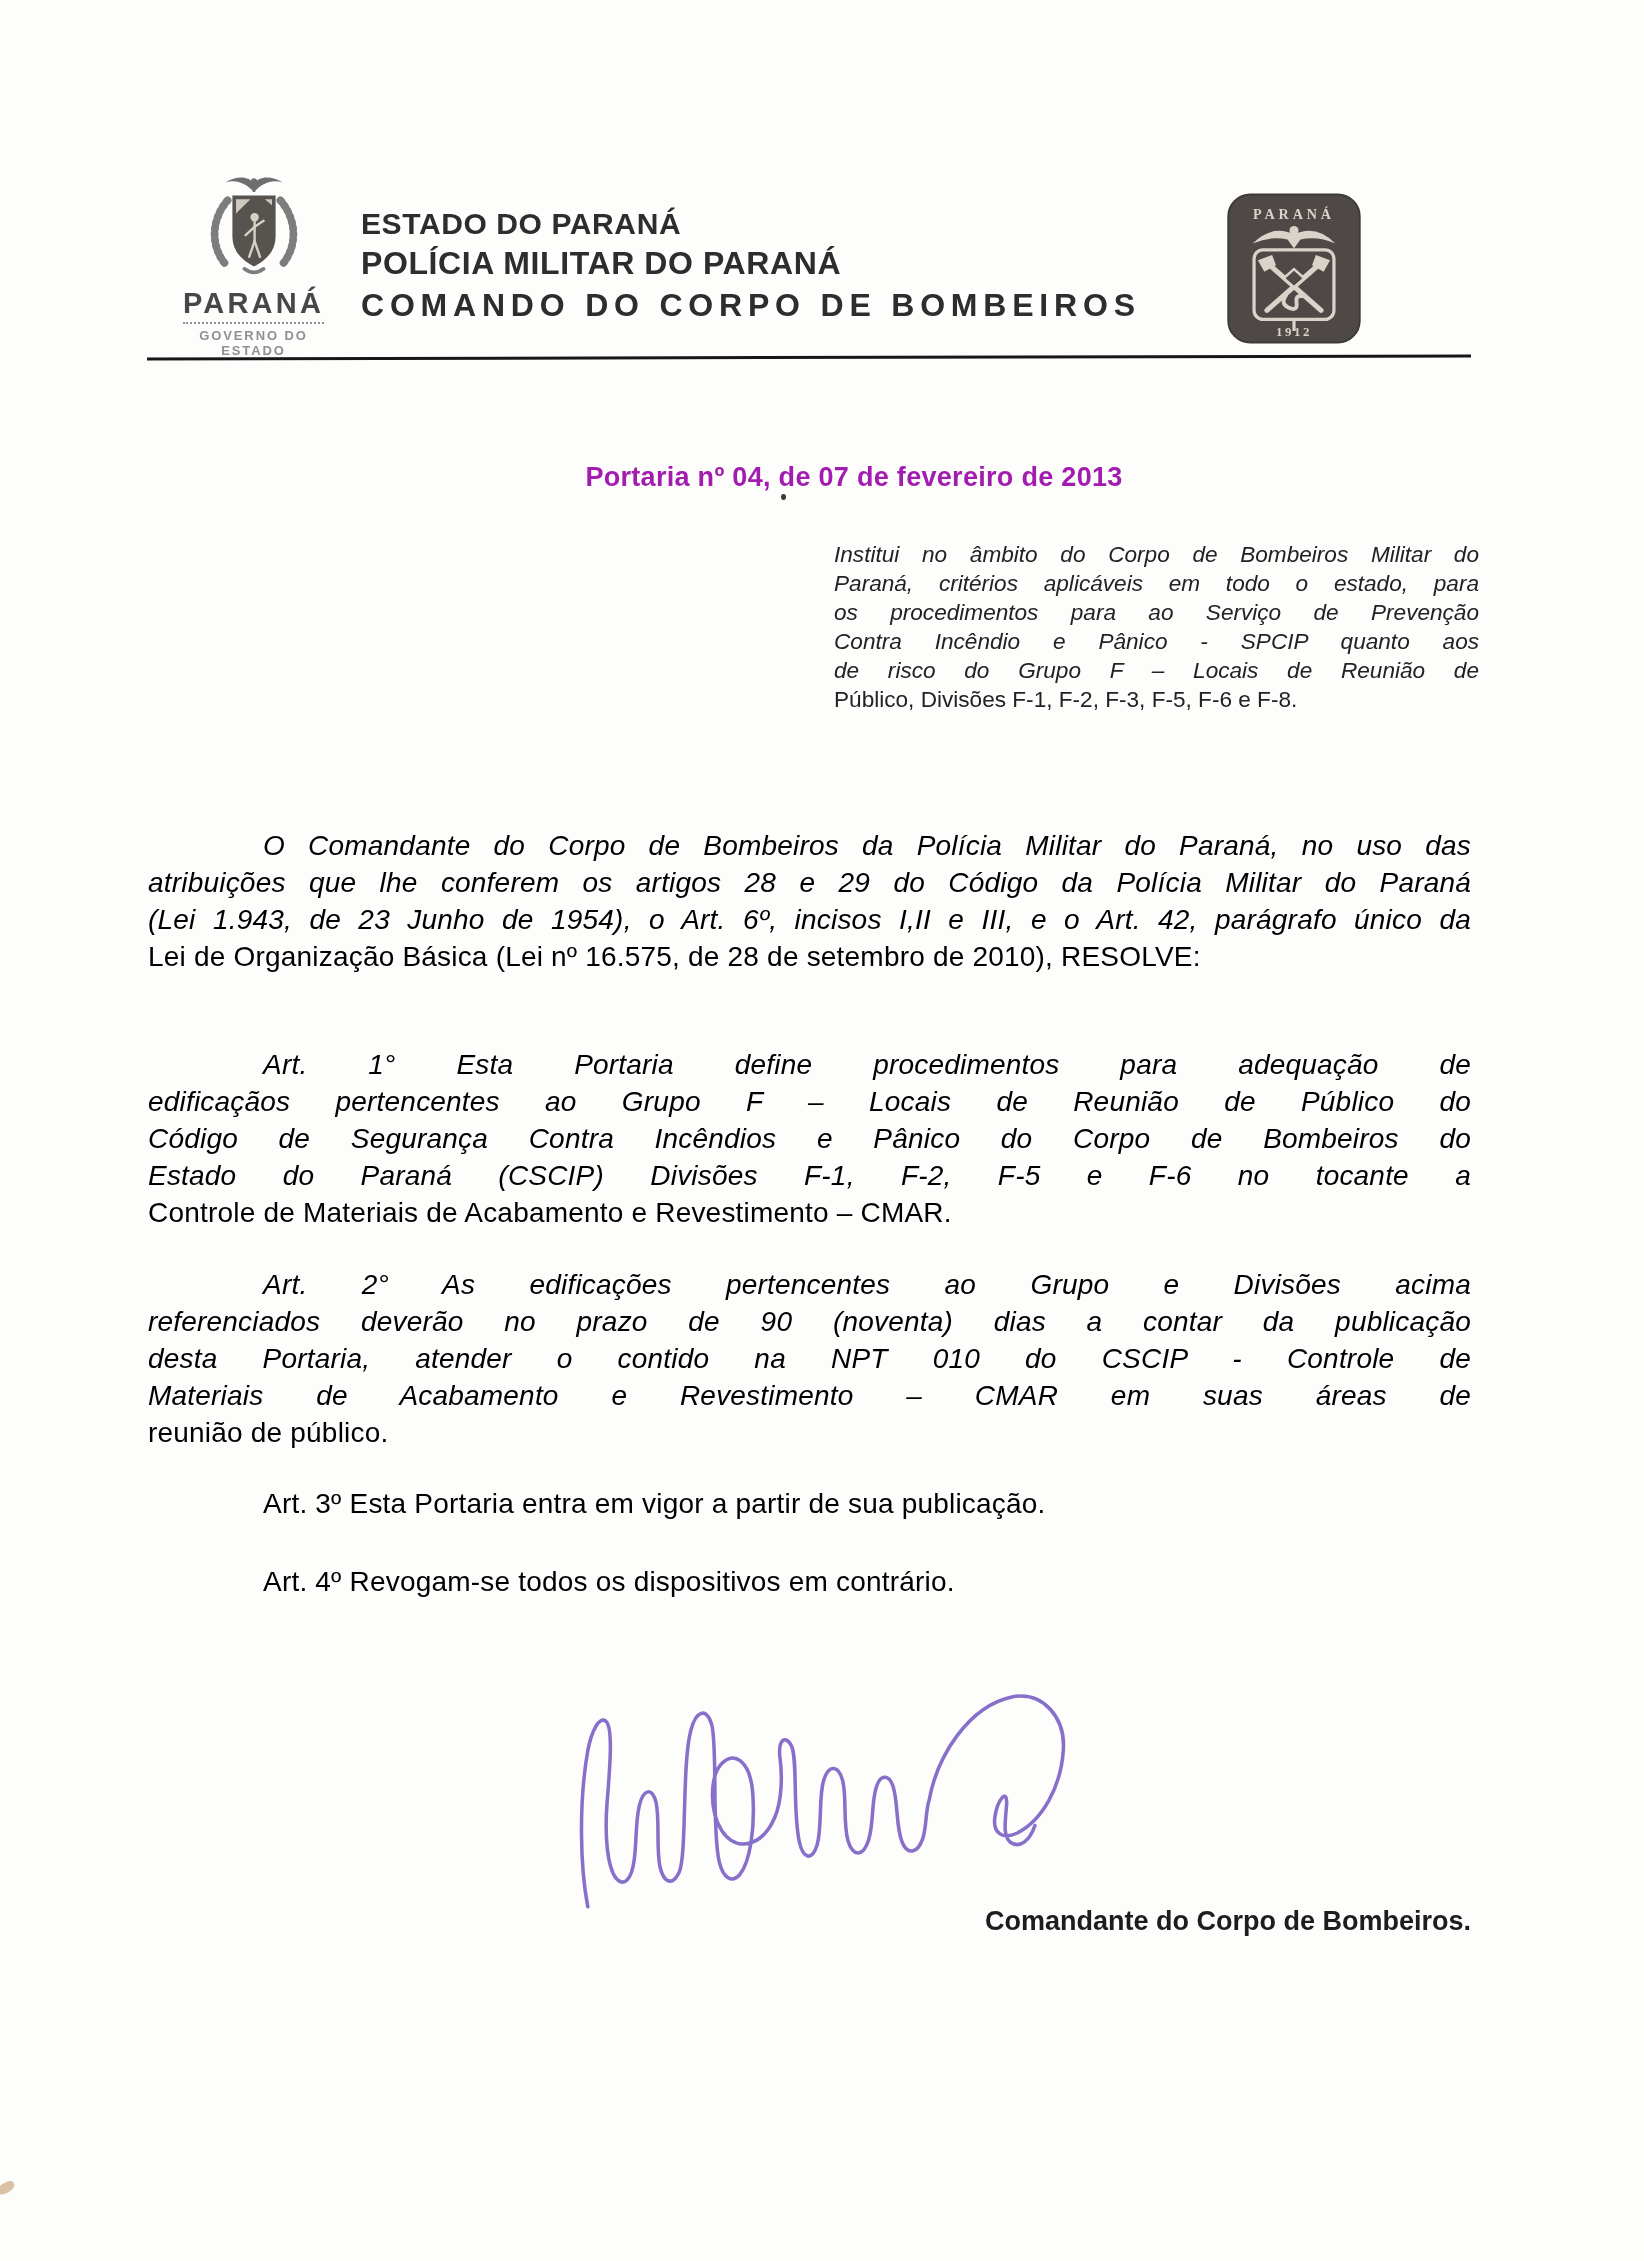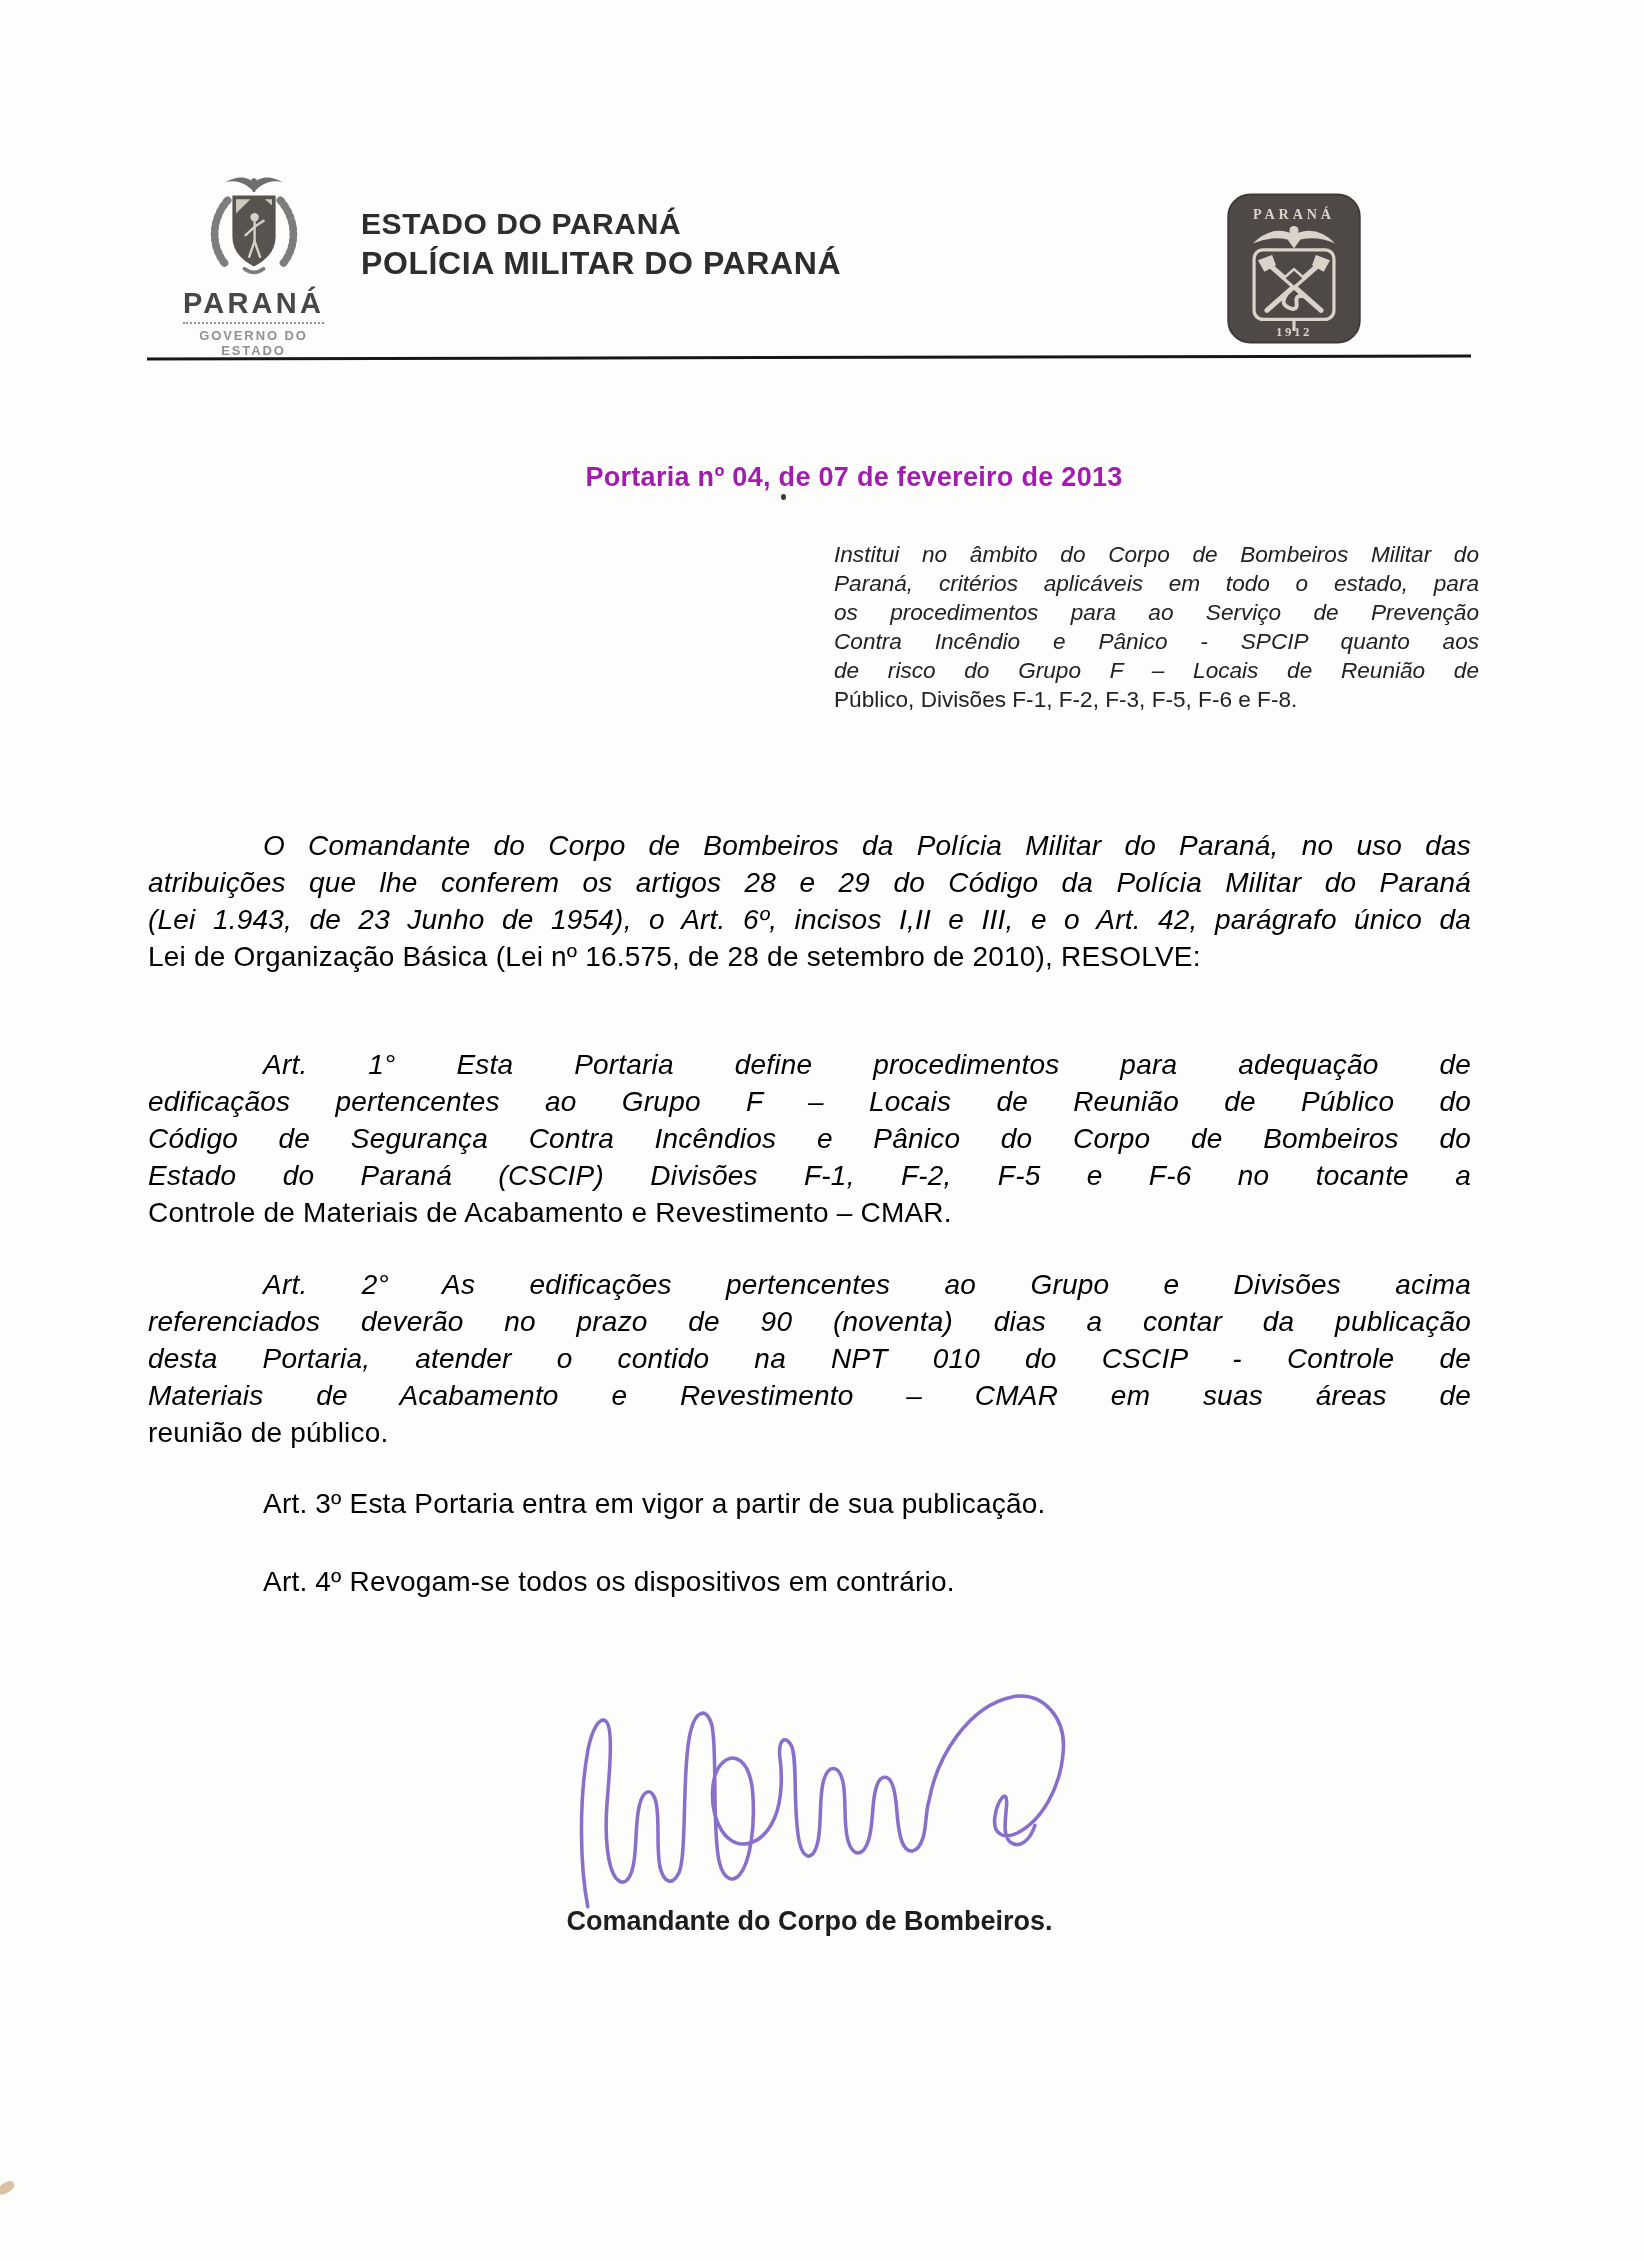--- a/index.html
+++ b/index.html
@@ -36,21 +36,21 @@
   .last{text-align:left; text-align-last:left;}
   .ind{text-indent:115px;}
   .b-open{top:827px;}
   .b-art1{top:1046px;}
   .b-art2{top:1266px;}
   .b-art3{top:1485px;}
   .b-art4{top:1563px;}
   
   .signature-svg{position:absolute; left:562px; top:1654px; pointer-events:none;}
   .signer-name{position:absolute; left:148px; top:1869px; width:1323px; text-align:center; font-size:27px; color:#222;}
-  .signer-role{position:absolute; left:148px; top:1906px; width:1323px; text-align:center; font-size:27px; font-weight:bold; color:#1d1d1d;}
+  .signer-role{position:absolute; left:148px; top:1906px; width:1323px; text-align:right; font-size:27px; font-weight:bold; color:#1d1d1d;}
   
   .smudge{position:absolute; left:-3.9px; top:2183px; width:19.3px; height:10.3px; background:#c9a97e;
           border-radius:60% 40% 50% 50%; transform:rotate(-28deg); opacity:.7;}
 </style>
 </head>
 <body>
 
 <div class="page">
 
   <div class="header-left">
@@ -76,20 +76,21 @@
       <path d="M84,158 Q100,170 116,158" fill="none" stroke="#7d7d7d" stroke-width="6" stroke-linecap="round"></path>
     </svg>
     <div class="left-name">PARANÁ</div>
     <div class="left-dots"></div>
     <div class="left-caption">GOVERNO DO ESTADO</div>
   </div>
 
   <div class="header-center">
     <div class="org-line1">ESTADO DO PARANÁ</div>
     <div class="org-line2">POLÍCIA MILITAR DO PARANÁ</div>
+    <div class="org-line3">COMANDO DO CORPO DE BOMBEIROS</div>
   </div>
 
   <div class="header-badge">
     <svg width="134" height="151" viewBox="0 0 208 234">
       <rect x="2" y="2" width="204" height="230" rx="34" fill="#4e4947"></rect>
       <rect x="2" y="2" width="204" height="230" rx="34" fill="none" stroke="#3e3a38" stroke-width="3"></rect>
       <text x="104" y="40" text-anchor="middle" font-family="Liberation Serif, serif" font-size="22" font-weight="bold" fill="#d9d3ca" letter-spacing="6">PARANÁ</text>
       <g fill="#d9d3ca">
         <path d="M40,78 Q70,48 104,64 Q138,48 168,78 Q140,66 114,72 L104,86 L94,72 Q68,66 40,78 Z"></path>
         <circle cx="104" cy="58" r="7"></circle>

